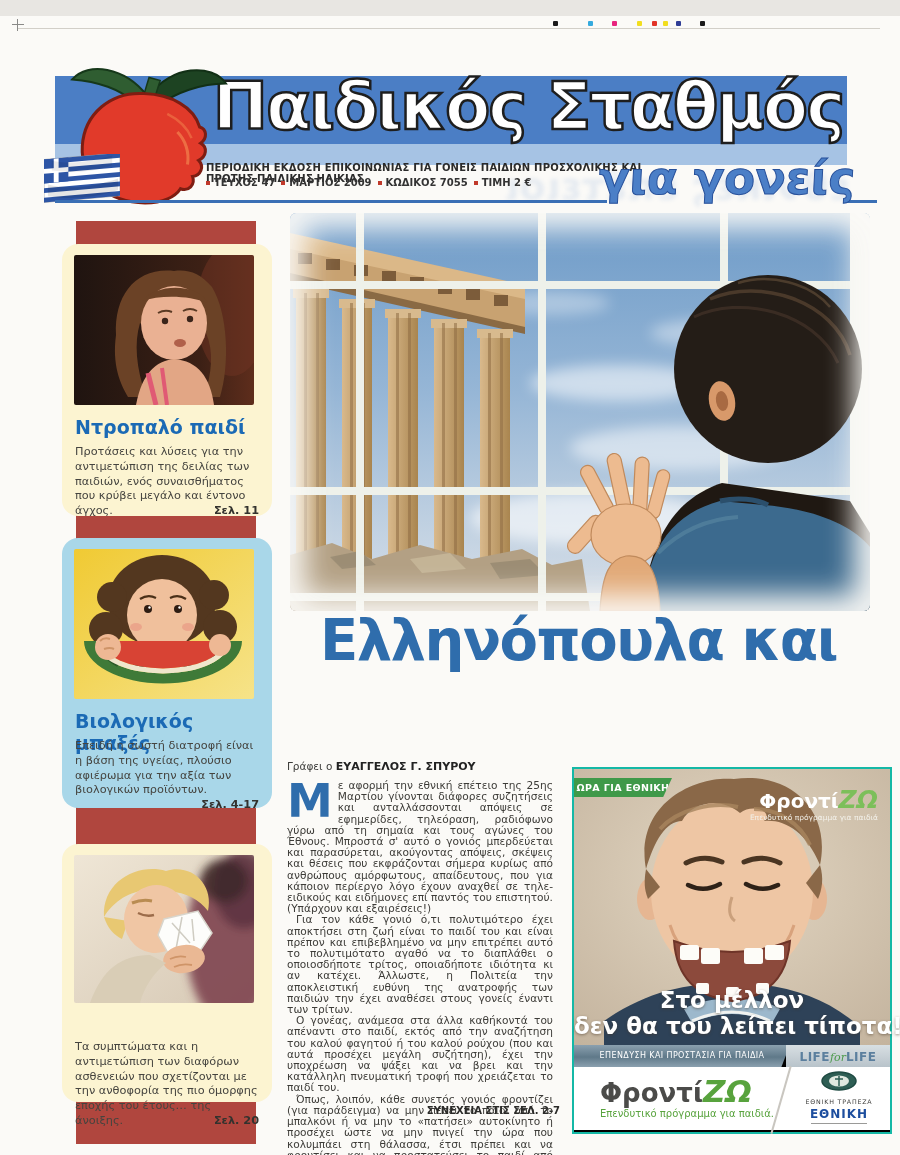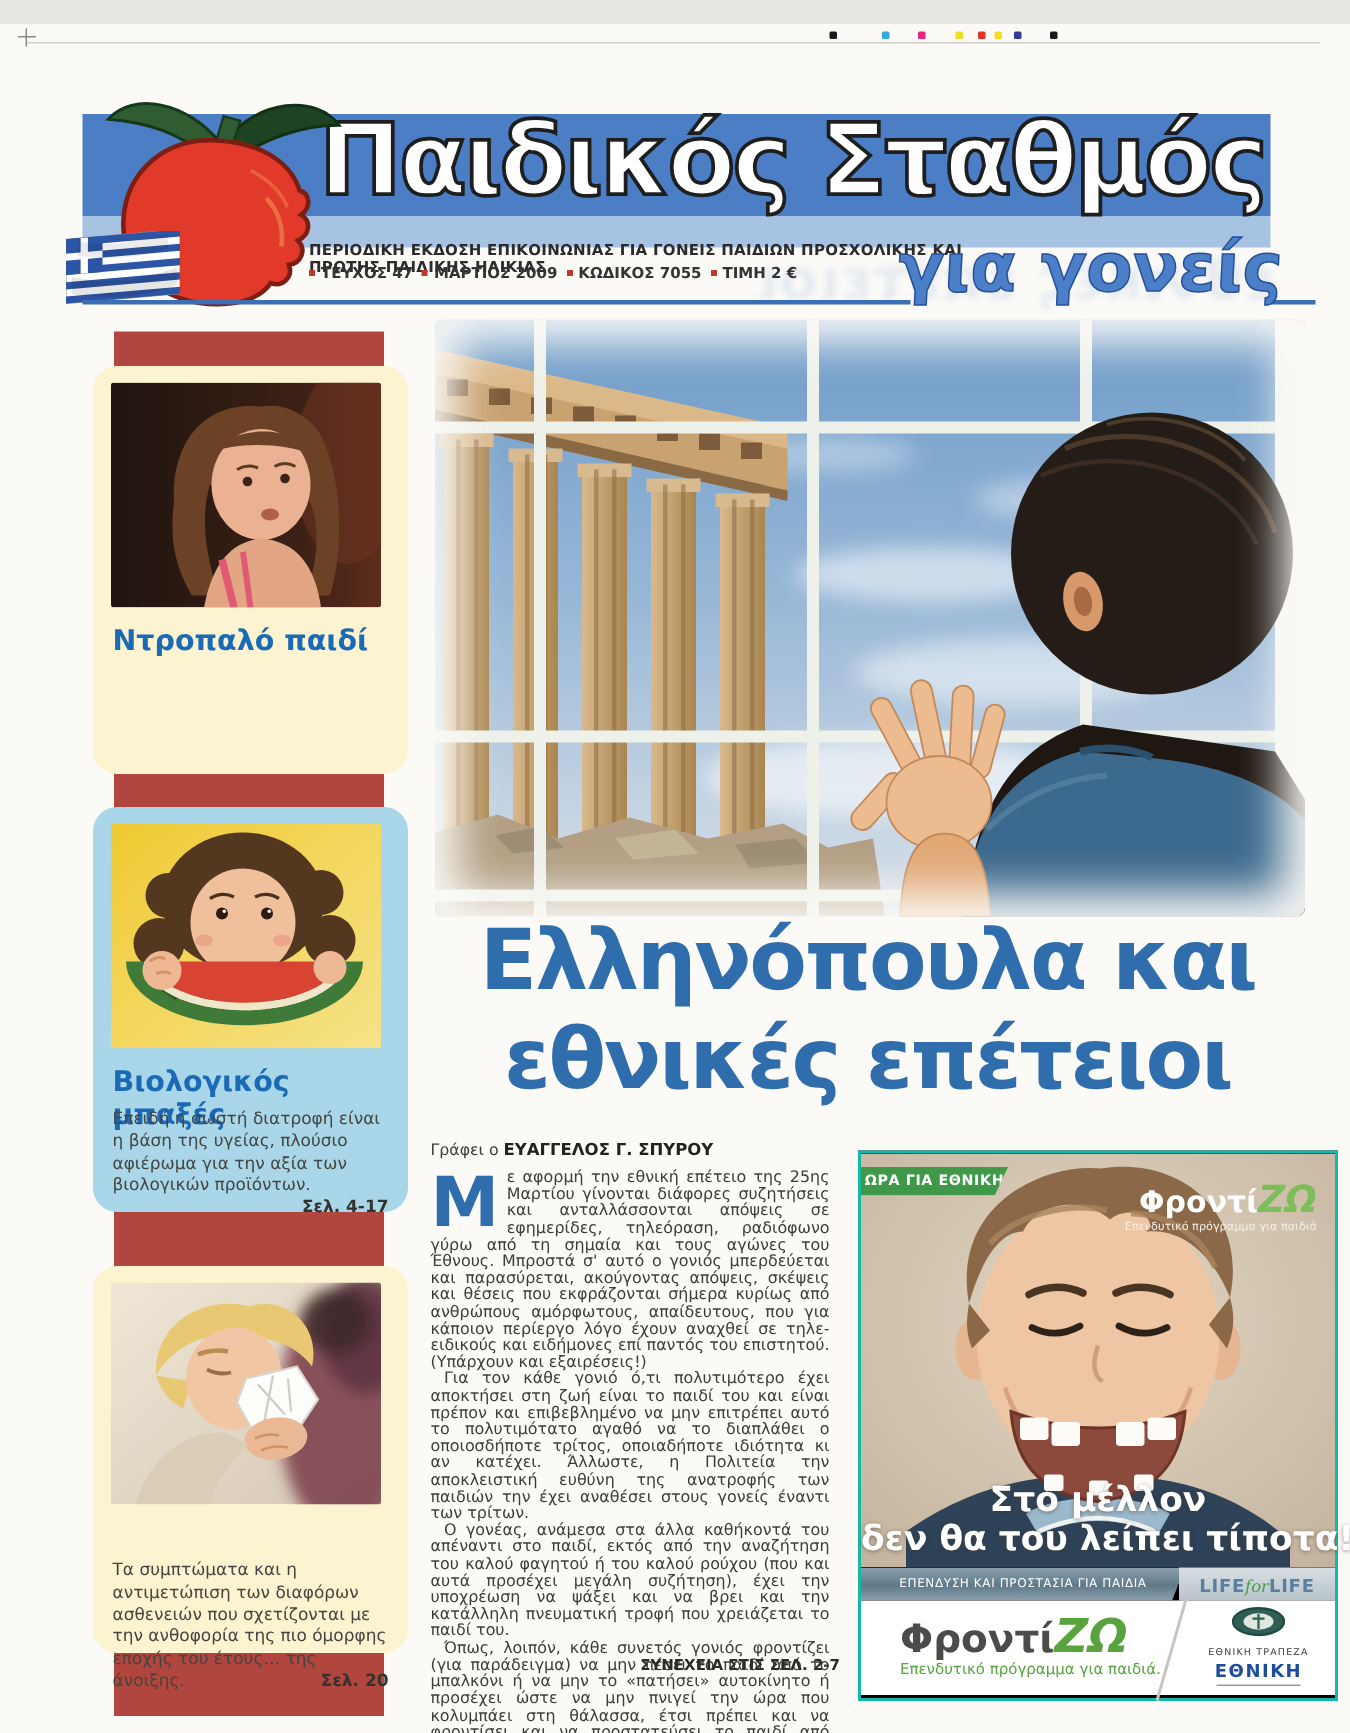--- a/index.html
+++ b/index.html
@@ -180,20 +180,24 @@
             <circle cx="116" cy="64" r="3.2" fill="#3a241a"></circle>
           <path d="M84,58 Q91,54 98,57" stroke="#5a3a24" stroke-width="2" fill="none"></path>
           <path d="M109,56 Q116,52 123,56" stroke="#5a3a24" stroke-width="2" fill="none"></path>
           <ellipse cx="106" cy="88" rx="6" ry="4" fill="#b0604a"></ellipse>
           <path d="M62,150 C68,118 82,106 100,104 C124,106 136,122 140,150 Z" fill="#e2a685"></path>
           <path d="M74,118 L82,150" stroke="#e05a74" stroke-width="5" fill="none"></path>
           <path d="M88,113 L93,150" stroke="#e05a74" stroke-width="4" fill="none"></path>
         </svg>
       </div>
       <div class="card-title" style="top:172px;font-size:19px;">Ντροπαλό παιδί</div>
+      <div class="card-text" style="top:201px;">
+        <span>Προτάσεις και λύσεις για την αντιμετώπιση της δειλίας των παιδιών, ενός συναισθήματος που κρύβει μεγάλο και έντονο άγχος.</span>
+        <b class="pageref">Σελ. 11</b>
+      </div>
     </div>
 
     <div class="abs card blue" style="top:522px;height:270px;">
       <div class="card-photo">
         <svg viewBox="0 0 180 150">
           <defs>
               <linearGradient id="bg2" x1="0" y1="0" x2="1" y2="1">
             <stop offset="0" stop-color="#f0ca33"></stop>
                 <stop offset="1" stop-color="#f6e389"></stop>
           </linearGradient>
@@ -367,21 +371,20 @@
         <rect x="288" y="298" width="15" height="46" rx="7.5" fill="#edbb90" transform="rotate(42 295 321)"></rect>
         <ellipse cx="336" cy="322" rx="35" ry="31" fill="#edbb90"></ellipse>
         <path d="M310,398 C312,360 320,346 336,343 C356,341 368,354 370,398 Z" fill="#e2a977"></path>
       </g>
     </svg>
   </div>
   <div class="abs cover-fade"></div>
 
   <div class="abs headline">
     <div>Ελληνόπουλα και</div>
-    <div>εθνικές επέτειοι</div>
   </div>
 
   <div class="abs byline">
     <span>Γράφει ο </span><b>ΕΥΑΓΓΕΛΟΣ Γ. ΣΠΥΡΟΥ</b>
   </div>
 
   <div class="abs article-col">
     <p><span class="dropcap">Μ</span><span>ε αφορμή την εθνική επέτειο της 25ης Μαρτίου γίνονται διάφορες συζητήσεις και ανταλλάσσονται απόψεις σε εφημερίδες, τηλεόραση, ραδιόφωνο γύρω από τη σημαία και τους αγώνες του Έθνους. Μπροστά σ' αυτό ο γονιός μπερδεύεται και παρασύρεται, ακούγοντας απόψεις, σκέψεις και θέσεις που εκφράζονται σήμερα κυρίως από ανθρώπους αμόρφωτους, απαίδευτους, που για κάποιον περίεργο λόγο έχουν αναχθεί σε τηλε-ειδικούς και ειδήμονες επί παντός του επιστητού. (Υπάρχουν και εξαιρέσεις!)</span></p>
     <p class="ind">Για τον κάθε γονιό ό,τι πολυτιμότερο έχει αποκτήσει στη ζωή είναι το παιδί του και είναι πρέπον και επιβεβλημένο να μην επιτρέπει αυτό το πολυτιμότατο αγαθό να το διαπλάθει ο οποιοσδήποτε τρίτος, οποιαδήποτε ιδιότητα κι αν κατέχει. Άλλωστε, η Πολιτεία την αποκλειστική ευθύνη της ανατροφής των παιδιών την έχει αναθέσει στους γονείς έναντι των τρίτων.</p>
     <p class="ind">Ο γονέας, ανάμεσα στα άλλα καθήκοντά του απέναντι στο παιδί, εκτός από την αναζήτηση του καλού φαγητού ή του καλού ρούχου (που και αυτά προσέχει μεγάλη συζήτηση), έχει την υποχρέωση να ψάξει και να βρει και την κατάλληλη πνευματική τροφή που χρειάζεται το παιδί του.</p>

